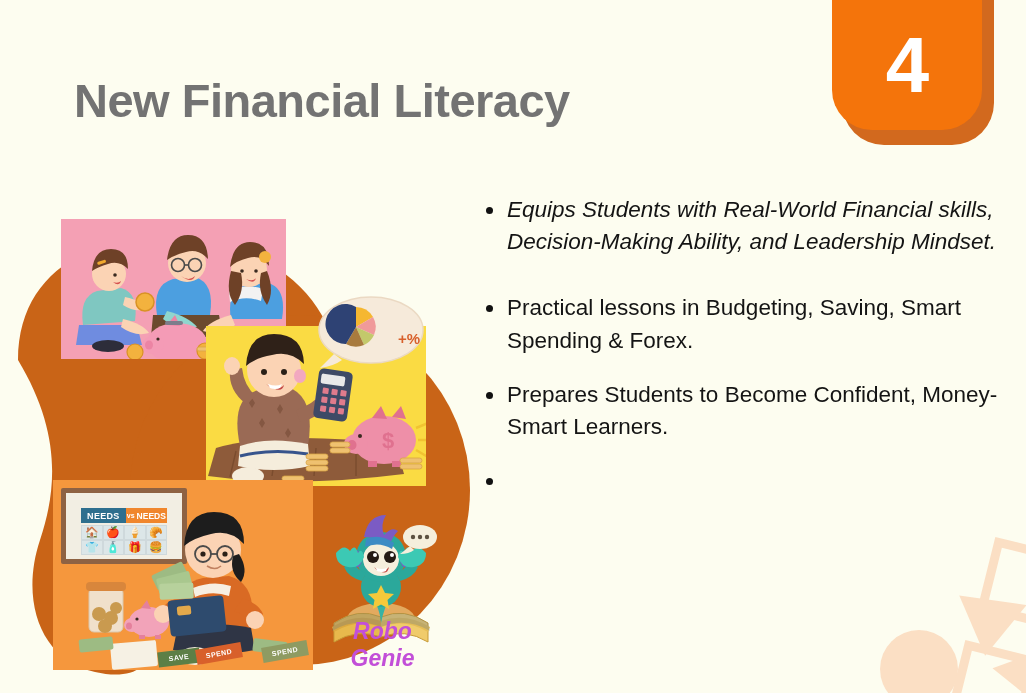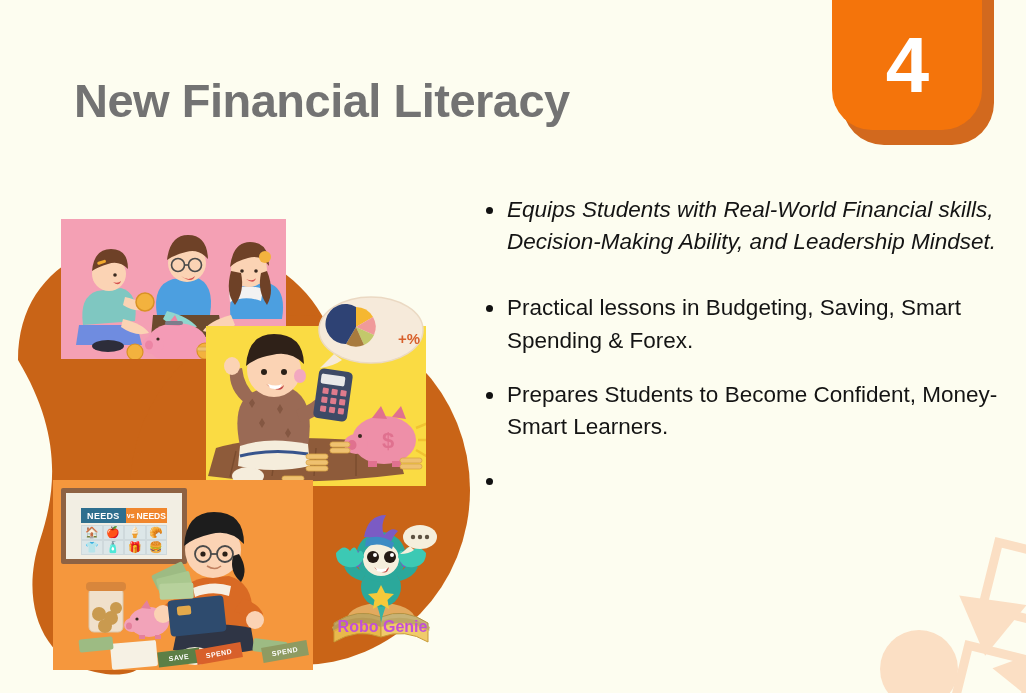--- a/index.html
+++ b/index.html
@@ -55,21 +55,21 @@
   .board-hdr{display:flex;height:15px;}
   .hdr-needs{flex:0 0 52%;background:#2E6F8E;color:#fff;font-size:9px;font-weight:bold;display:flex;align-items:center;justify-content:center;letter-spacing:.3px;}
   .hdr-wants{flex:1;background:#F0862C;color:#fff;font-size:8.5px;font-weight:bold;display:flex;align-items:center;justify-content:center;gap:2px;}
   .hdr-vs{font-size:7px;font-weight:bold;}
   .board-grid{display:grid;grid-template-columns:repeat(4,1fr);grid-template-rows:repeat(2,1fr);height:calc(100% - 17px);margin-top:2px;}
   .board-cell{display:flex;align-items:center;justify-content:center;font-size:11px;border:.5px solid #CFD9DC;background:#DCE6E8;}
 
   
   .genie{position:absolute;left:322px;top:355px;width:118px;height:135px;}
   .genie-label{position:absolute;left:320px;top:618px;width:125px;text-align:center;
-      color:#C24FD8;font-size:16px;font-weight:bold;}
+      color:#C24FD8;font-size:23px;font-weight:bold;font-style:italic;}
 
   
   .tag{position:absolute;font-size:7px;font-weight:bold;color:#fff;
       display:flex;align-items:center;justify-content:center;letter-spacing:.5px;}
 </style>
 </head>
 <body>
 
 <div class="slide">
 

